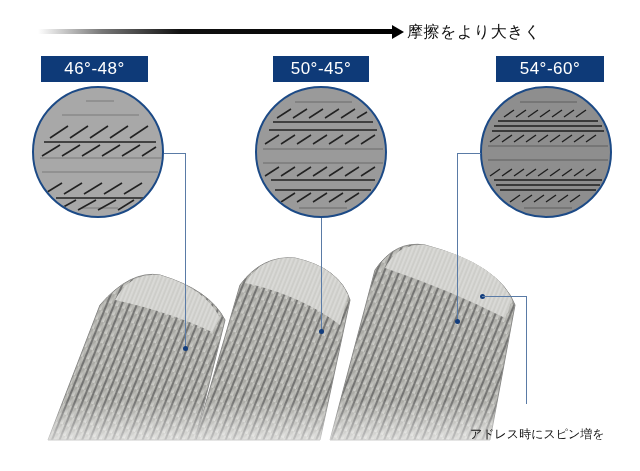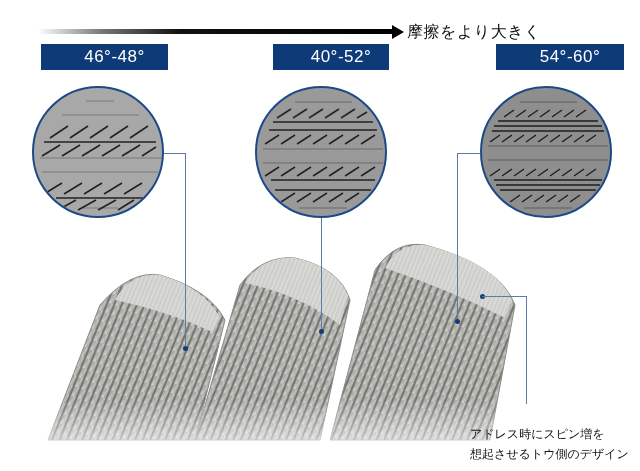--- a/index.html
+++ b/index.html
@@ -4,36 +4,36 @@
 <style>
   html, body { margin: 0; padding: 0; }
   body { width: 640px; height: 471px; background: #ffffff; position: relative; overflow: hidden;
          font-family: "DejaVu Sans", sans-serif; }
   .abs { position: absolute; }
   .arrow-bar { left: 38px; top: 29px; width: 355px; height: 5px;
     background: linear-gradient(to right, rgba(0,0,0,0) 0%, #777 18%, #111 40%, #000 100%); }
   .arrow-head { left: 392px; top: 25px; width: 0; height: 0;
     border-top: 7px solid transparent; border-bottom: 7px solid transparent; border-left: 12px solid #000; }
   .arrow-label { left: 407px; top: 22px; font-size: 16px; color: #111; white-space: nowrap; letter-spacing: 0.5px; }
-  .badge { top: 44px; height: 26px; background: #0e3a78; color: #fff; font-family: "Liberation Sans", sans-serif;
-    font-size: 17px; line-height: 26px; text-align: center; letter-spacing: 0.5px; padding-left: 20px; }
+  .badge { top: 56px; height: 26px; background: #0e3a78; color: #fff; font-family: "Liberation Sans", sans-serif;
+    font-size: 17px; line-height: 26px; text-align: center; letter-spacing: 0.5px; }
   .circle { width: 132px; height: 132px; border-radius: 50%; border: 2px solid #1c4a86; box-sizing: border-box; overflow: hidden; }
   .leader { background: #5a7ba6; }
   .dot { width: 5px; height: 5px; border-radius: 50%; background: #113c7c; }
   .caption { left: 470px; top: 424px; font-size: 12px; line-height: 20px; color: #111; white-space: nowrap; }
 </style>
 </head>
 <body>
 
 <div class="abs arrow-bar"></div>
 <div class="abs arrow-head"></div>
 <div class="abs arrow-label">摩擦をより大きく</div>
 
 <div class="abs badge" style="left:41px;width:107px;">46°-48°</div>
-<div class="abs badge" style="left:273px;width:96px;">40°-52°</div>
+<div class="abs badge" style="left:273px;width:96px;">50°-45°</div>
 <div class="abs badge" style="left:496px;width:108px;">54°-60°</div>
 
 <svg class="abs" style="left:0;top:0;" width="640" height="471">
   <defs>
     <linearGradient id="faceG" x1="0" y1="0" x2="1" y2="1">
       <stop offset="0" stop-color="#c9c9c4"></stop>
       <stop offset="0.5" stop-color="#a9a9a4"></stop>
       <stop offset="1" stop-color="#d7d7d3"></stop>
     </linearGradient>
     <linearGradient id="fadeG" x1="0" y1="0" x2="0" y2="1">
@@ -211,14 +211,13 @@
 <div class="abs leader" style="left:457px;top:153px;width:24px;height:1px;"></div>
 <div class="abs leader" style="left:457px;top:153px;width:1px;height:168px;"></div>
 <div class="abs dot" style="left:455px;top:319px;"></div>
 
 <div class="abs dot" style="left:480px;top:294px;"></div>
 <div class="abs leader" style="left:482px;top:296px;width:45px;height:1px;"></div>
 <div class="abs leader" style="left:526px;top:296px;width:1px;height:108px;"></div>
 
 <div class="abs caption">
   <div>アドレス時にスピン増を</div>
-  <div>想起させるトウ側のデザイン</div>
 </div>
 
 </body></html>

